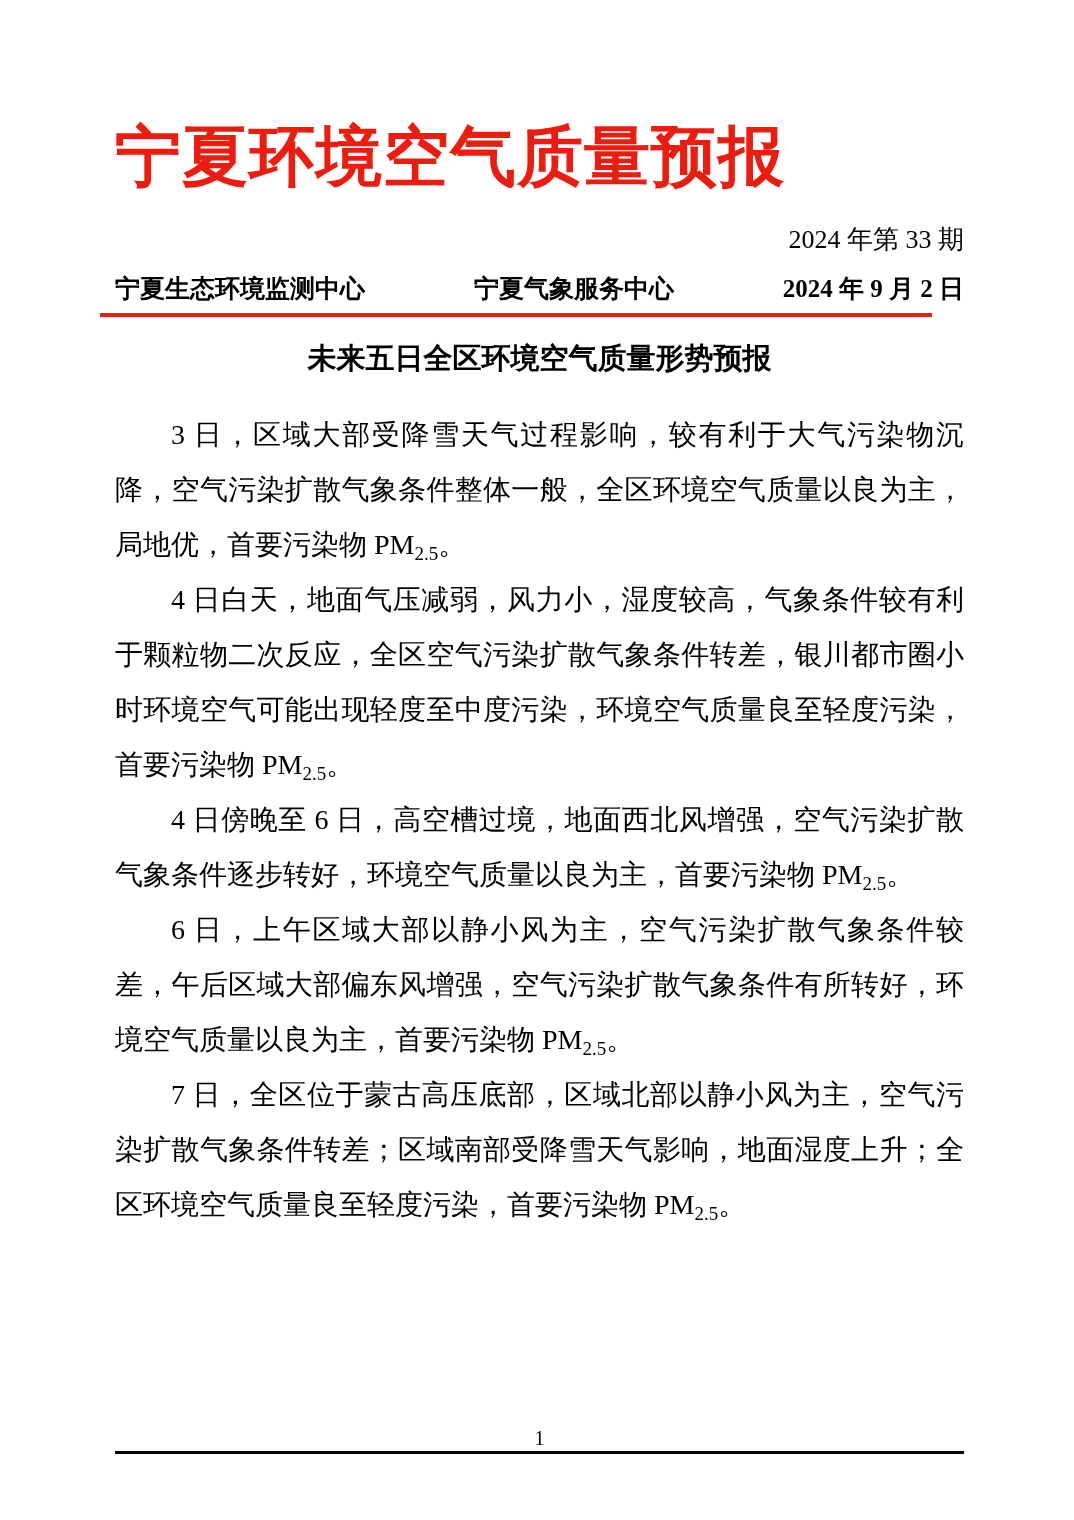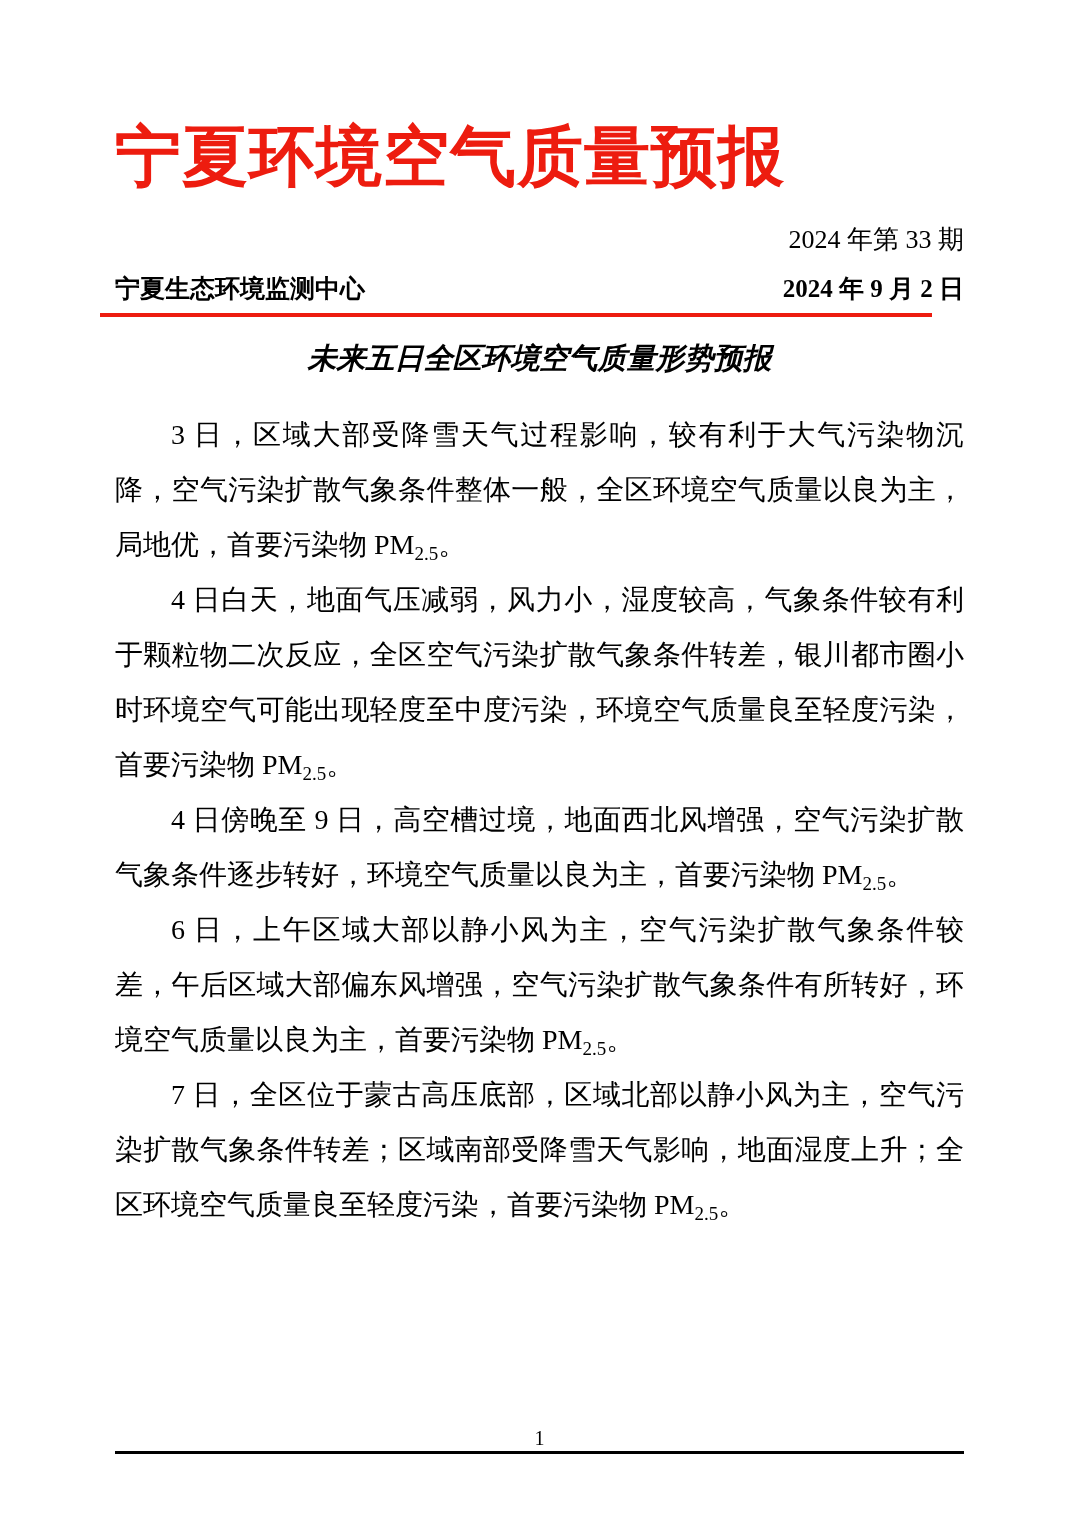--- a/index.html
+++ b/index.html
@@ -48,21 +48,20 @@
     width: 832px;
     height: 4px;
     background: var(--accent);
   }
   .section-heading {
     margin-top: 21px;
     text-align: center;
     font-size: 29px;
     font-weight: bold;
     line-height: 40px;
-    font-style: italic;
   }
   .forecast-body {
     margin-top: 29px;
     font-size: 28px;
     line-height: 55px;
     text-align: justify;
     text-justify: inter-character;
   }
   .para {
     margin: 0;
@@ -94,34 +93,35 @@
 <body>
 
 <div class="page">
 
   <div class="doc-title">宁夏环境空气质量预报</div>
 
   <div class="issue-line">2024 年第 33 期</div>
 
   <div class="masthead">
     <span>宁夏生态环境监测中心</span>
+    <span>宁夏气象服务中心</span>
     <span>2024 年 9 月 2 日</span>
   </div>
 
   <div class="header-rule"></div>
 
   <div class="section-heading">未来五日全区环境空气质量形势预报</div>
 
   <div class="forecast-body">
 
     <p class="para"><span>3 日，区域大部受降雪天气过程影响，较有利于大气污染物沉降，空气污染扩散气象条件整体一般，全区环境空气质量以良为主，局地优，首要污染物 </span><span>PM</span><sub class="pm-sub">2.5</sub><span>。</span></p>
 
     <p class="para"><span>4 日白天，地面气压减弱，风力小，湿度较高，气象条件较有利于颗粒物二次反应，全区空气污染扩散气象条件转差，银川都市圈小时环境空气可能出现轻度至中度污染，环境空气质量良至轻度污染，首要污染物 </span><span>PM</span><sub class="pm-sub">2.5</sub><span>。</span></p>
 
-    <p class="para"><span>4 日傍晚至 9 日，高空槽过境，地面西北风增强，空气污染扩散气象条件逐步转好，环境空气质量以良为主，首要污染物 </span><span>PM</span><sub class="pm-sub">2.5</sub><span>。</span></p>
+    <p class="para"><span>4 日傍晚至 6 日，高空槽过境，地面西北风增强，空气污染扩散气象条件逐步转好，环境空气质量以良为主，首要污染物 </span><span>PM</span><sub class="pm-sub">2.5</sub><span>。</span></p>
 
     <p class="para"><span>6 日，上午区域大部以静小风为主，空气污染扩散气象条件较差，午后区域大部偏东风增强，空气污染扩散气象条件有所转好，环境空气质量以良为主，首要污染物 </span><span>PM</span><sub class="pm-sub">2.5</sub><span>。</span></p>
 
     <p class="para"><span>7 日，全区位于蒙古高压底部，区域北部以静小风为主，空气污染扩散气象条件转差；区域南部受降雪天气影响，地面湿度上升；全区环境空气质量良至轻度污染，首要污染物 </span><span>PM</span><sub class="pm-sub">2.5</sub><span>。</span></p>
 
   </div>
 
   <div class="page-footer">
     <div class="page-number">1</div>
     <div class="footer-rule"></div>

